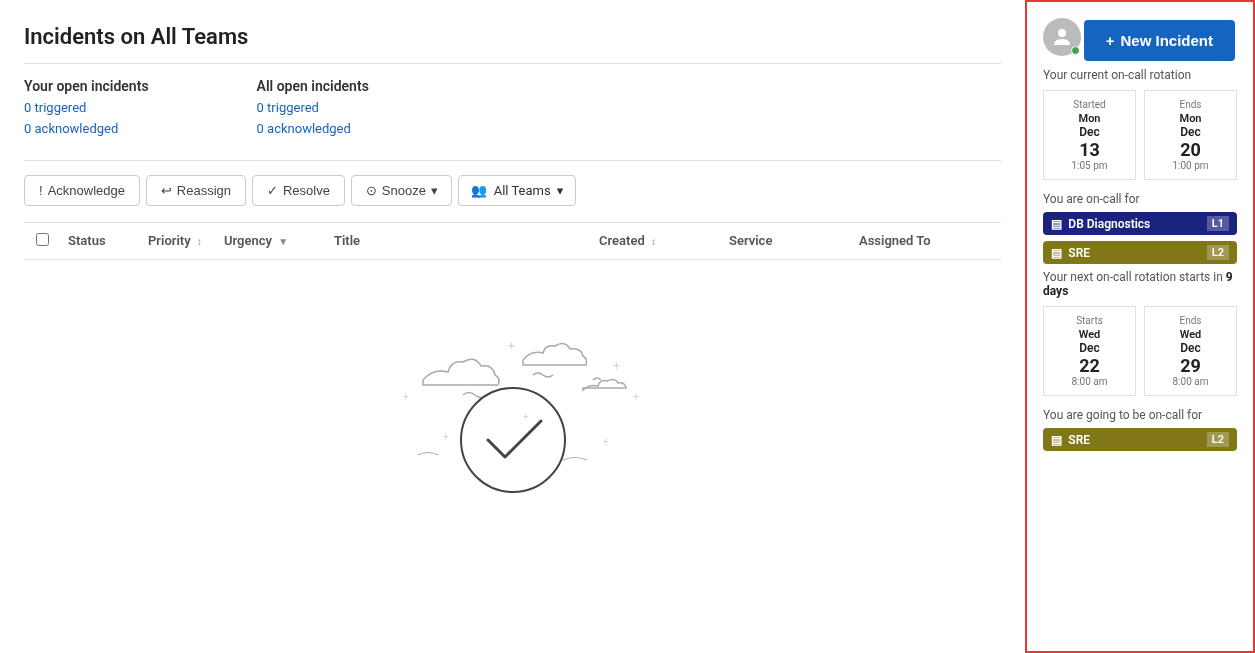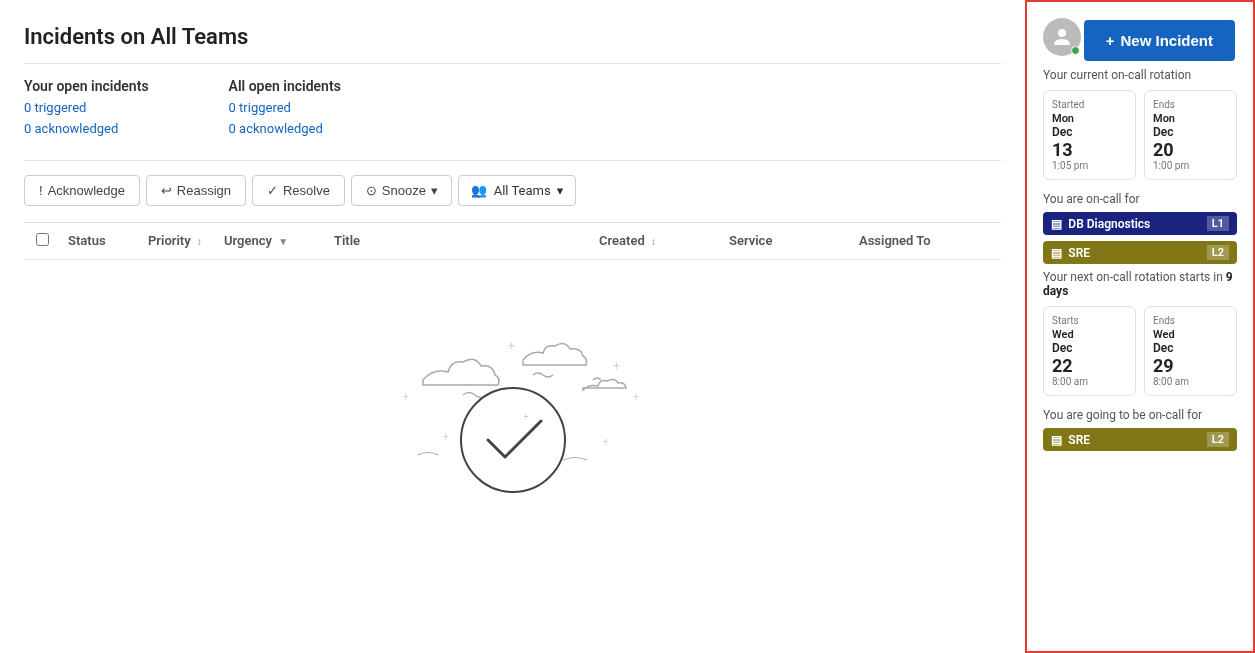--- a/index.html
+++ b/index.html
@@ -33,21 +33,21 @@
       color: #222;
     }
     .divider {
       border: none;
       border-top: 1px solid #e0e0e0;
       margin: 14px 0;
     }
     
     .incidents-summary {
       display: flex;
-      gap: 80px;
+      gap: 108px;
       margin-bottom: 20px;
     }
     .summary-block h3 {
       font-size: 14px;
       font-weight: 600;
       color: #333;
       margin-bottom: 4px;
     }
     .summary-block a {
       display: block;
@@ -215,23 +215,23 @@
       margin-bottom: 8px;
     }
     .rotation-card {
       display: flex;
       gap: 8px;
       margin-bottom: 12px;
     }
     .rotation-block {
       flex: 1;
       border: 1px solid #e0e0e0;
-      border-radius: 6px;
+      border-radius: 0;
       padding: 8px;
-      text-align: left;
+      text-align: center;
     }
     .rotation-block .rb-label {
       font-size: 10px;
       color: #777;
       margin-bottom: 2px;
     }
     .rotation-block .rb-day {
       font-size: 11px;
       font-weight: 600;
       color: #222;

